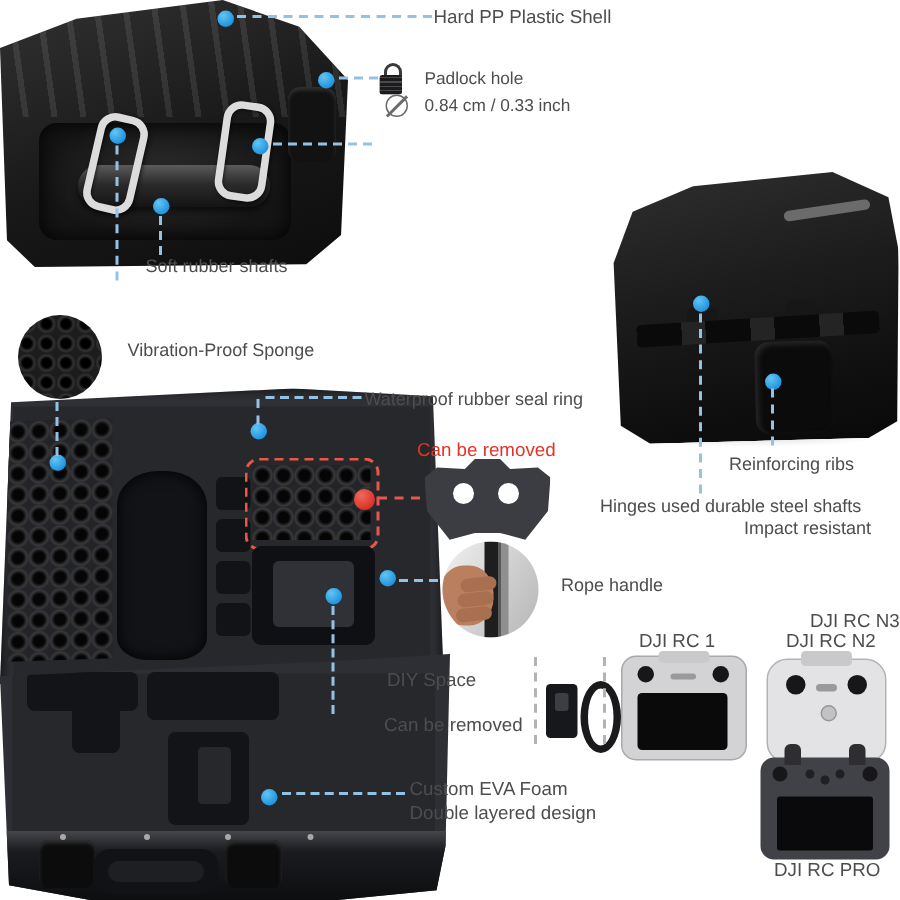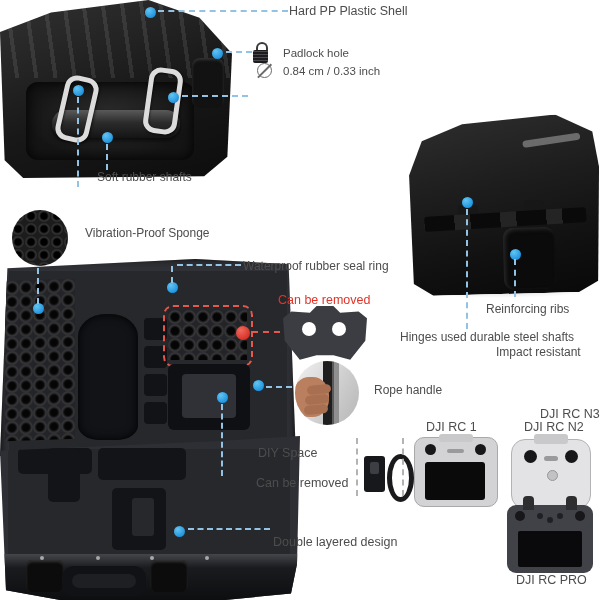--- a/index.html
+++ b/index.html
@@ -275,19 +275,20 @@
   <span class="lbl" style="left:97px;top:170px;">Soft rubber shafts</span>
   <span class="lbl" style="left:85px;top:226px;">Vibration-Proof Sponge</span>
   <span class="lbl" style="left:243px;top:259px;">Waterproof rubber seal ring</span>
   <span class="lbl md red" style="left:278px;top:293px;">Can be removed</span>
   <span class="lbl" style="left:486px;top:302px;">Reinforcing ribs</span>
   <span class="lbl" style="left:400px;top:330px;">Hinges used durable steel shafts</span>
   <span class="lbl" style="left:496px;top:345px;">Impact resistant</span>
   <span class="lbl" style="left:374px;top:383px;">Rope handle</span>
   <span class="lbl md" style="left:258px;top:446px;">DIY Space</span>
   <span class="lbl md" style="left:256px;top:476px;">Can be removed</span>
+  <span class="lbl md" style="left:273px;top:519px;">Custom EVA Foam</span>
   <span class="lbl md" style="left:273px;top:535px;">Double layered design</span>
   <span class="lbl md" style="left:426px;top:420px;">DJI RC 1</span>
   <span class="lbl md" style="left:524px;top:407px;margin-left:16px;">DJI RC N3</span>
   <span class="lbl md" style="left:524px;top:420px;">DJI RC N2</span>
   <span class="lbl md" style="left:516px;top:573px;">DJI RC PRO</span>
 
 </div>
 
 </body></html>

